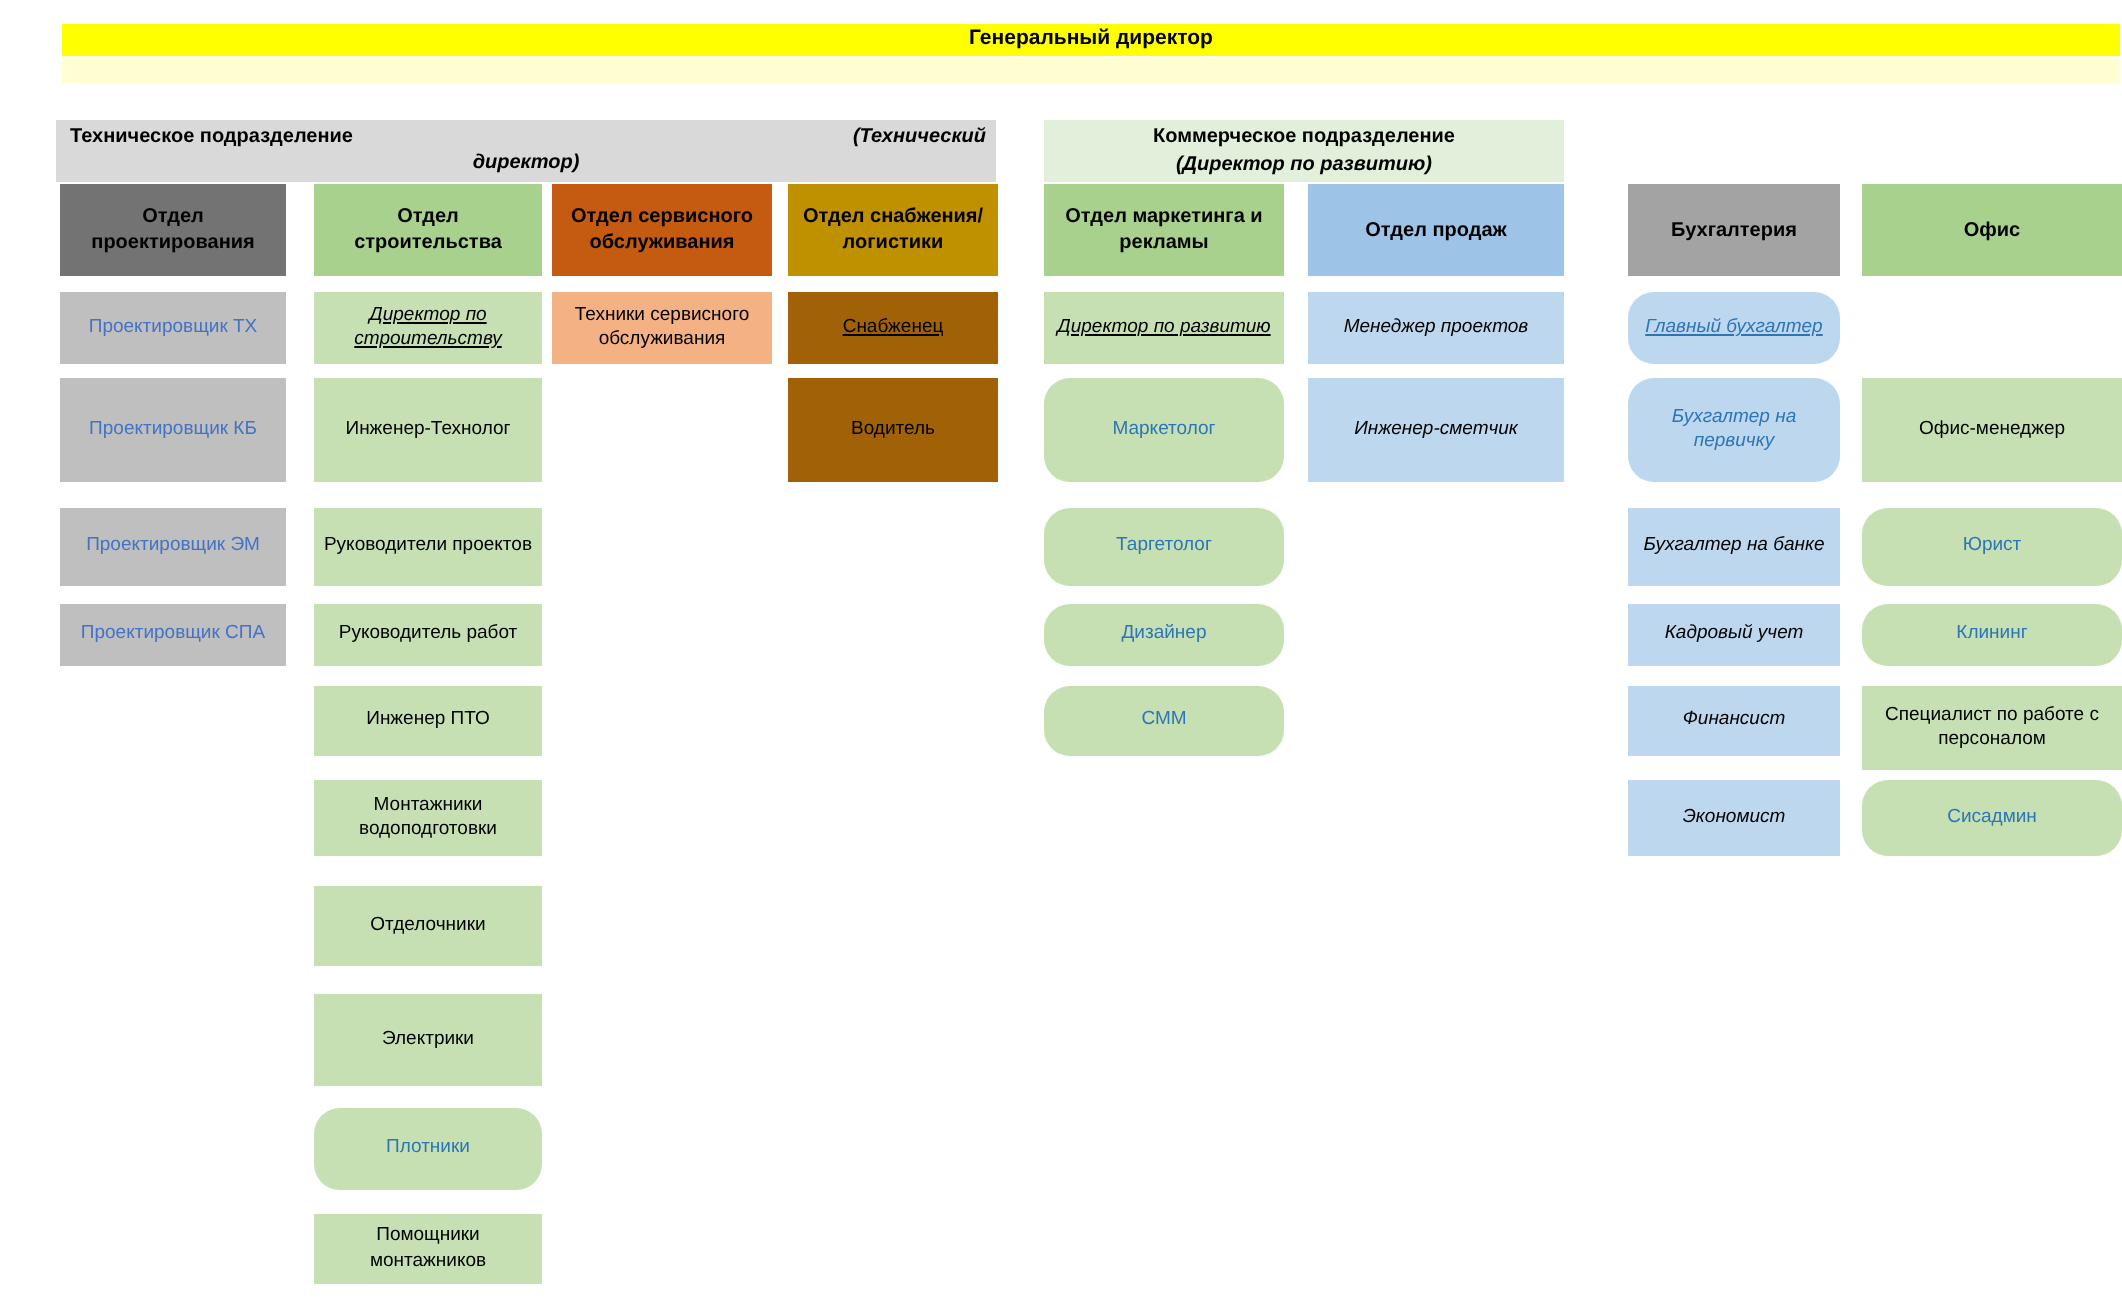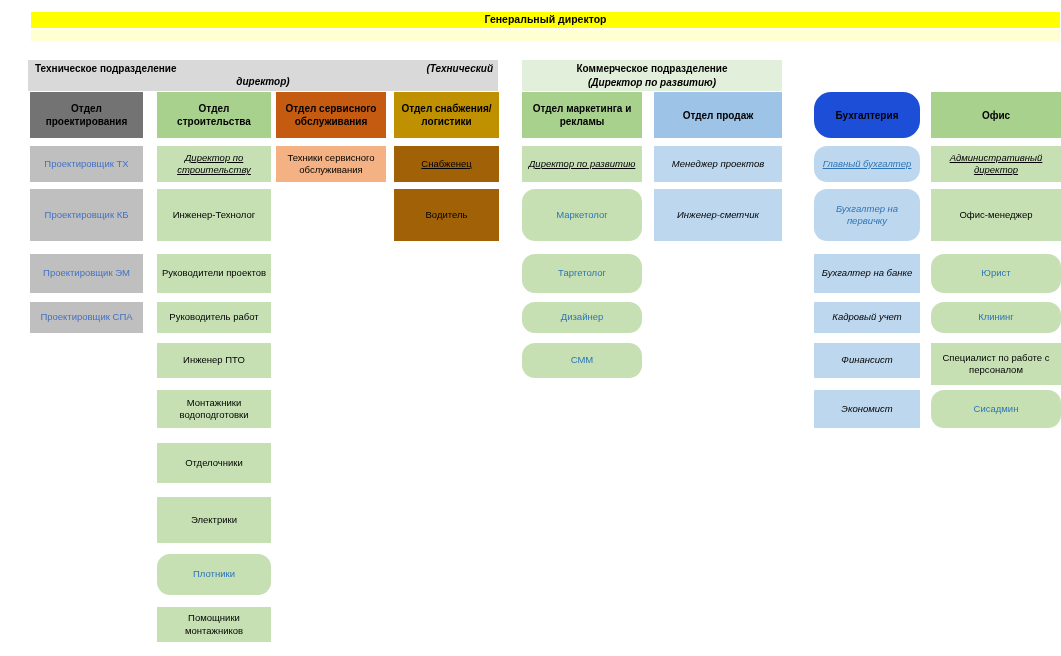--- a/index.html
+++ b/index.html
@@ -29,21 +29,21 @@
   .bg-green-sec{background:#E2EFDA;}
   .bg-blue-sec{background:#DAE3F3;}
   .bg-gray-d{background:#737373;}
   .bg-gray{background:#BFBFBF;}
   .bg-green-d{background:#A9D18E;}
   .bg-green{background:#C6E0B4;}
   .bg-orange{background:#C55A11;}
   .bg-salmon{background:#F4B183;}
   .bg-gold{background:#BF9000;}
   .bg-yellow{background:#a16207;}
-  .bg-blue-d{background:#1d4ed8;border-radius:17px;}
+  .bg-blue-d{background:#a3a3a3;}
   .bg-blue-m{background:#9DC3E6;}
   .bg-blue{background:#BDD7EE;font-style:italic;}
 </style>
 </head>
 <body>
 
 <div id="stage">
 
   <div class="box banner bg-yellow-br" style="left:17px;top:12px;width:1029px;height:16px">Генеральный директор</div>
   <div class="box bg-yellow-pl" style="left:17px;top:29px;width:1029px;height:13px"></div>
@@ -99,20 +99,19 @@
   <div class="box bg-blue" style="left:640px;top:146px;width:128px;height:36px">Менеджер проектов</div>
   <div class="box bg-blue" style="left:640px;top:189px;width:128px;height:52px">Инженер-сметчик</div>
 
   <div class="box bg-blue link t-blue" style="left:800px;top:146px;width:106px;height:36px">Главный бухгалтер</div>
   <div class="box bg-blue t-blue" style="left:800px;top:189px;width:106px;height:52px">Бухгалтер на первичку</div>
   <div class="box bg-blue" style="left:800px;top:254px;width:106px;height:39px">Бухгалтер на банке</div>
   <div class="box bg-blue" style="left:800px;top:302px;width:106px;height:31px">Кадровый учет</div>
   <div class="box bg-blue" style="left:800px;top:343px;width:106px;height:35px">Финансист</div>
   <div class="box bg-blue" style="left:800px;top:390px;width:106px;height:38px">Экономист</div>
 
-  <div class="box bg-green link" style="left:917px;top:146px;width:130px;height:36px">Административный директор</div>
   <div class="box bg-green" style="left:917px;top:189px;width:130px;height:52px">Офис-менеджер</div>
   <div class="box bg-green t-blue" style="left:917px;top:254px;width:130px;height:39px">Юрист</div>
   <div class="box bg-green t-blue" style="left:917px;top:302px;width:130px;height:31px">Клининг</div>
   <div class="box bg-green" style="left:917px;top:343px;width:130px;height:42px">Специалист по работе с персоналом</div>
   <div class="box bg-green t-blue" style="left:917px;top:390px;width:130px;height:38px">Сисадмин</div>
 
 </div>
 
 </body></html>

